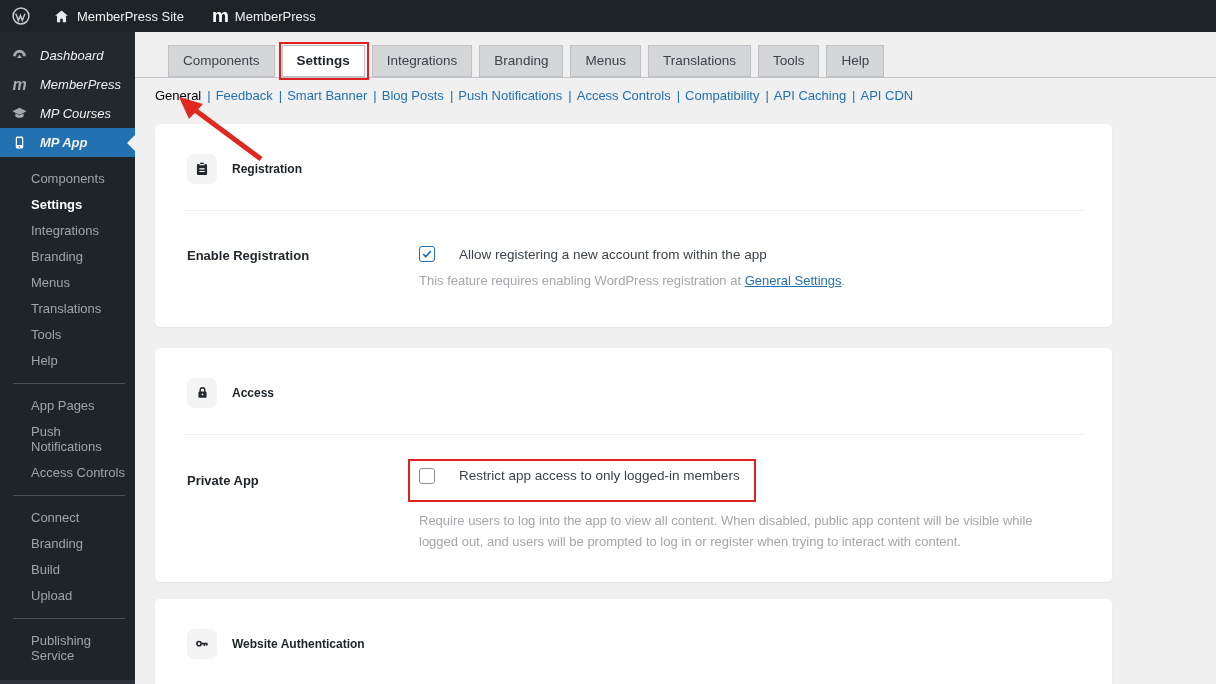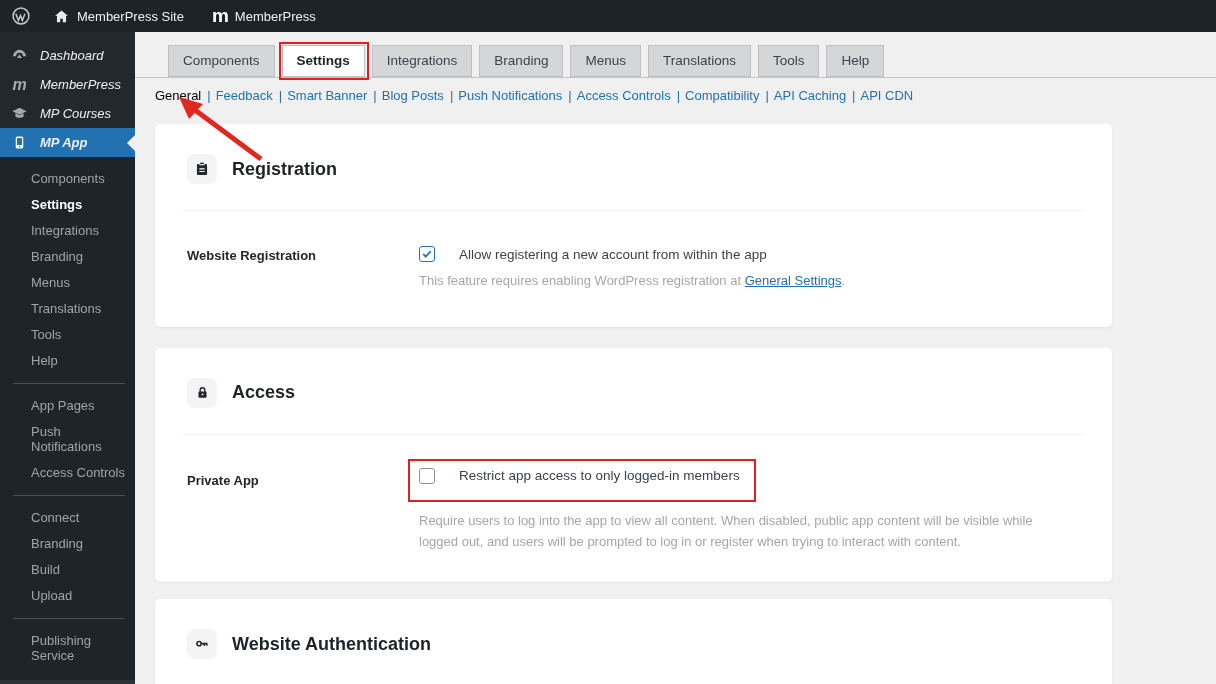--- a/index.html
+++ b/index.html
@@ -49,21 +49,21 @@
   .subnav-item.active { color:#000000; font-weight:400; cursor:default; }
   .subnav-sep { color:#2271b1; margin:0 5px 0 6px; }
 
   .annotation-arrow { position:absolute; left:38px; top:63px; pointer-events:none; z-index:10; }
 
   .card { width:957px; margin:21px 0 17px 20px; background:#ffffff; border-radius:5px;
           box-shadow:0 1px 2px rgba(0,0,0,.06); }
   .card-header { display:flex; align-items:center; gap:15px; padding:30px 28px 26px 32px; }
   .icon-box { width:30px; height:30px; border-radius:7px; background:#f4f4f5;
               display:flex; align-items:center; justify-content:center; color:#23282d; flex:none; }
-  .card-title { font-size:18px; font-weight:700; color:#1d2327; }
+  .card-title { font-size:12px; font-weight:700; color:#1d2327; }
   .card-divider { height:1px; background:#f0f0f1; margin:0 28px; }
   .field-row { display:flex; padding:35px 28px 35px 32px; }
   .field-row.privacy-row { padding:24px 28px 30px 32px; }
   .field-row.partial-row { padding:20px 28px 40px 32px; }
   .field-label { width:232px; font-weight:700; font-size:13px; color:#23282d; padding-top:2px; flex:none; }
   .privacy-row .field-label { padding-top:14px; }
   .field-control { flex:1; }
   .checkbox-line { display:flex; align-items:center; gap:24px; font-size:13.5px; color:#3c434a; }
   .checkbox { width:16px; height:16px; border:1px solid #8c8f94; border-radius:3px;
               background:#fff; flex:none; display:flex; align-items:center; justify-content:center;
@@ -201,21 +201,21 @@
         <svg width="16" height="16" viewBox="0 0 24 24" fill="#23282d">
             <path d="M9.2 2.5h5.6v2.2H9.2z"></path>
             <path d="M6 4.6h2.2v1.8h7.6V4.6H18a1.6 1.6 0 011.6 1.6v13.2A1.6 1.6 0 0118 21H6a1.6 1.6 0 01-1.6-1.6V6.2A1.6 1.6 0 016 4.6z"></path>
             <path d="M8 11h8v1.6H8zM8 15h8v1.6H8z" fill="#fff"></path>
           </svg>
       </span>
       <span class="card-title">Registration</span>
     </div>
     <div class="card-divider"></div>
     <div class="field-row">
-      <div class="field-label">Website Registration</div>
+      <div class="field-label">Enable Registration</div>
       <div class="field-control">
         <div class="checkbox-line">
           <span class="checkbox checked">
             <svg width="12" height="12" viewBox="0 0 16 16">
                 <path d="M3 8l3.3 3.6L13 4.2" stroke="#2271b1" stroke-width="2.2" fill="none"></path>
               </svg>
           </span>
           <span>Allow registering a new account from within the app</span>
         </div>
         <div class="helper">

